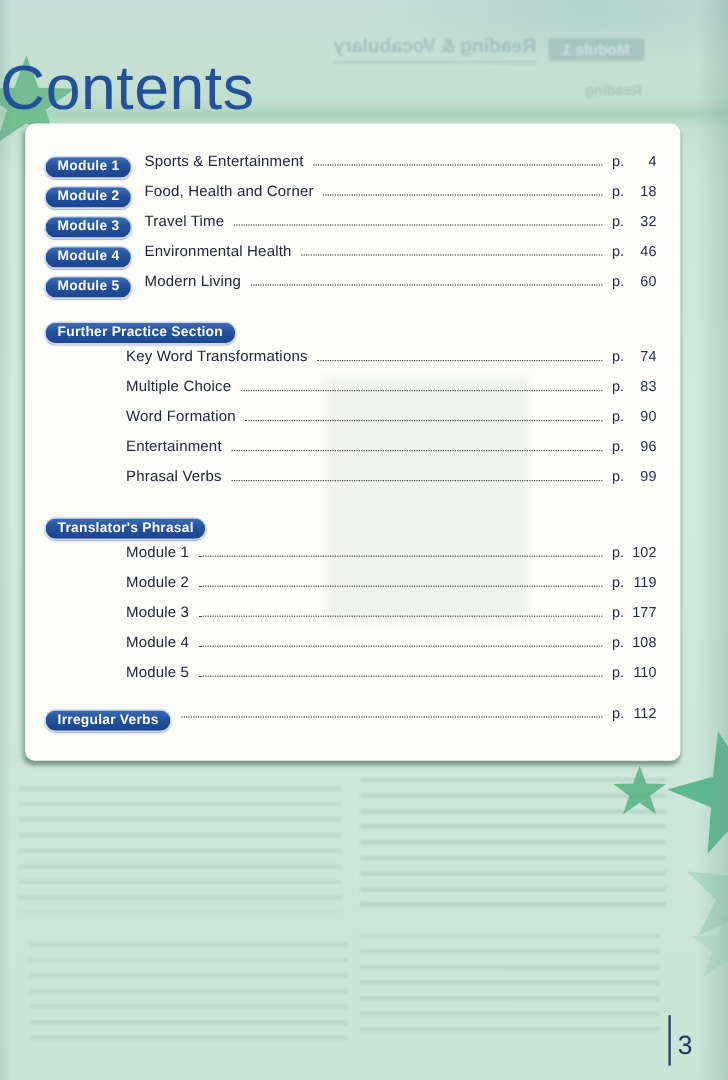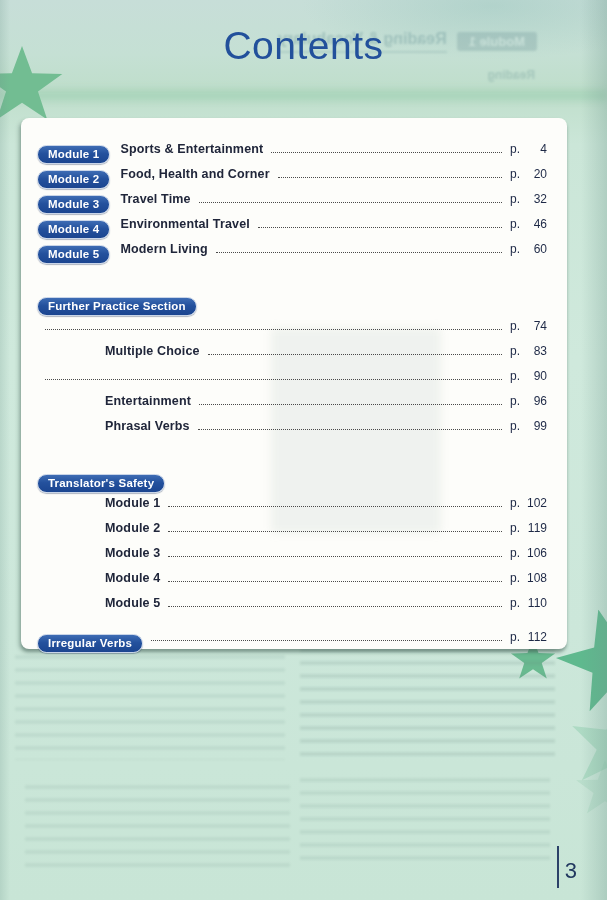--- a/index.html
+++ b/index.html
@@ -72,54 +72,53 @@
   .gl-3 { left:300px; top:778px; width:250px; height:90px;  opacity:0.8; }
   .gl-4 { left:25px;  top:785px; width:265px; height:85px;  opacity:0.7; }
   .ghost-inbox {
     position:absolute; left:250px; top:210px; width:170px; height:205px;
     background:rgba(175,195,190,0.18); filter:blur(4px); border-radius:4px;
     pointer-events:none;
   }
 
   
   .page-title {
-    position:absolute; left:0; right:0; top:24px;
-    text-align:center;
-    font-size:39px; font-weight:400; letter-spacing:0.5px;
+    position:absolute; left:0; right:0; top:44px;
+    font-size:52px; font-weight:400; letter-spacing:0.5px;
     color:#22509b;
   }
 
   
   .card {
-    position:absolute; left:21px; top:118px; width:546px; height:531px;
+    position:absolute; left:21px; top:103px; width:546px; height:531px;
     background:#fdfdfa;
     border-radius:8px;
     box-shadow:-2px 3px 4px rgba(60,90,80,0.38), 0 3px 3px rgba(60,90,80,0.30);
     padding:24px 20px 0 16px;
   }
 
   .row { display:flex; align-items:baseline; height:25px; position:relative; }
   .badge-row { height:26px; }
-  .gap-top { margin-top:26px; }
+  .gap-top { margin-top:12px; }
   .gap-top-sm { margin-top:9px;justify-content:center; }
 
   .pill {
     display:inline-block;
     background:linear-gradient(180deg, #3e6cb4 0%, #24519d 45%, #1b4590 100%);
     color:#ffffff; font-weight:bold; font-size:11.5px; letter-spacing:0.2px;
     padding:2px 10px 3px; border-radius:10px;
     border:1px solid #c9d5e8;
     box-shadow:0 1px 1px rgba(30,50,90,0.35);
     white-space:nowrap;
     align-self:center;
   }
   .pill-module { min-width:62px; text-align:center; margin-right:10px; }
 
   .entry-title {
-    font-weight:bold; font-size:12.5px; color:#20263a; letter-spacing:0.15px;
+    font-weight:normal; font-size:12.5px; color:#20263a; letter-spacing:0.15px;
     white-space:nowrap;
   }
   .indent { padding-left:68px; }
 
   .dots {
     flex:1 1 auto;
     border-bottom:1.6px dotted #4a4a4a;
     margin:0 8px 3px 8px;
     min-width:20px;
   }
@@ -173,70 +172,72 @@
         <span>p.</span>
         <span class="pnum">4</span>
       </span>
   </div>
   <div class="row">
     <span class="pill pill-module">Module 2</span>
     <span class="entry-title">Food, Health and Corner</span>
     <span class="dots"></span>
     <span class="pagecell">
         <span>p.</span>
-        <span class="pnum">20</span>
+        <span class="pnum">18</span>
       </span>
   </div>
   <div class="row">
     <span class="pill pill-module">Module 3</span>
     <span class="entry-title">Travel Time</span>
     <span class="dots"></span>
     <span class="pagecell">
         <span>p.</span>
         <span class="pnum">32</span>
       </span>
   </div>
   <div class="row">
     <span class="pill pill-module">Module 4</span>
-    <span class="entry-title">Environmental Travel</span>
+    <span class="entry-title">Environmental Health</span>
     <span class="dots"></span>
     <span class="pagecell">
         <span>p.</span>
         <span class="pnum">46</span>
       </span>
   </div>
   <div class="row">
     <span class="pill pill-module">Module 5</span>
     <span class="entry-title">Modern Living</span>
     <span class="dots"></span>
     <span class="pagecell">
         <span>p.</span>
         <span class="pnum">60</span>
       </span>
   </div>
 
   <div class="row badge-row gap-top">
     <span class="pill">Further Practice Section</span>
   </div>
   <div class="row">
+    <span class="entry-title indent">Key Word Transformations</span>
     <span class="dots"></span>
     <span class="pagecell">
         <span>p.</span>
         <span class="pnum">74</span>
       </span>
   </div>
   <div class="row">
     <span class="entry-title indent">Multiple Choice</span>
     <span class="dots"></span>
     <span class="pagecell">
         <span>p.</span>
         <span class="pnum">83</span>
       </span>
   </div>
   <div class="row">
+    <span class="entry-title indent">Word Formation</span>
     <span class="dots"></span>
     <span class="pagecell">
         <span>p.</span>
         <span class="pnum">90</span>
       </span>
   </div>
   <div class="row">
     <span class="entry-title indent">Entertainment</span>
     <span class="dots"></span>
     <span class="pagecell">
@@ -247,21 +248,21 @@
   <div class="row">
     <span class="entry-title indent">Phrasal Verbs</span>
     <span class="dots"></span>
     <span class="pagecell">
         <span>p.</span>
         <span class="pnum">99</span>
       </span>
   </div>
 
   <div class="row badge-row gap-top">
-    <span class="pill">Translator's Safety</span>
+    <span class="pill">Translator's Phrasal</span>
   </div>
   <div class="row">
     <span class="entry-title indent">Module 1</span>
     <span class="dots"></span>
     <span class="pagecell">
         <span>p.</span>
         <span class="pnum">102</span>
       </span>
   </div>
   <div class="row">
@@ -270,21 +271,21 @@
     <span class="pagecell">
         <span>p.</span>
         <span class="pnum">119</span>
       </span>
   </div>
   <div class="row">
     <span class="entry-title indent">Module 3</span>
     <span class="dots"></span>
     <span class="pagecell">
         <span>p.</span>
-        <span class="pnum">106</span>
+        <span class="pnum">177</span>
       </span>
   </div>
   <div class="row">
     <span class="entry-title indent">Module 4</span>
     <span class="dots"></span>
     <span class="pagecell">
         <span>p.</span>
         <span class="pnum">108</span>
       </span>
   </div>

